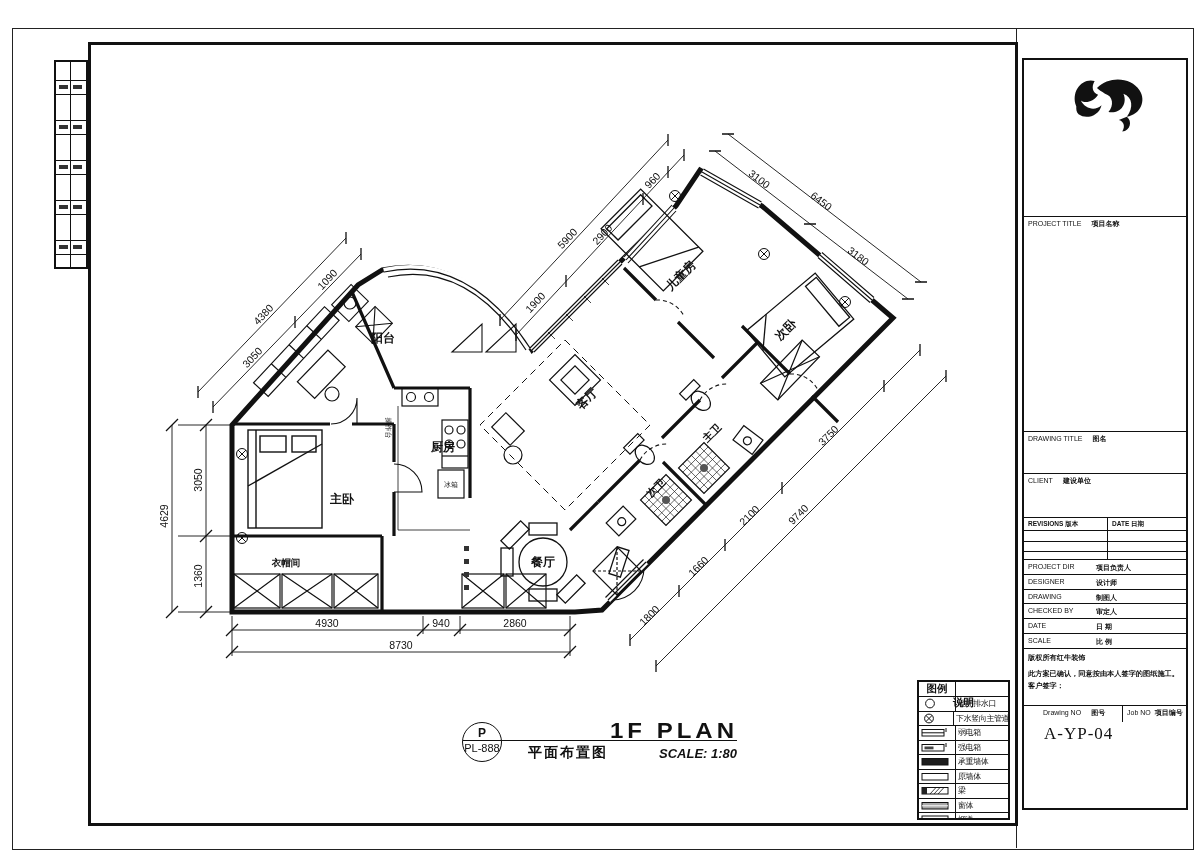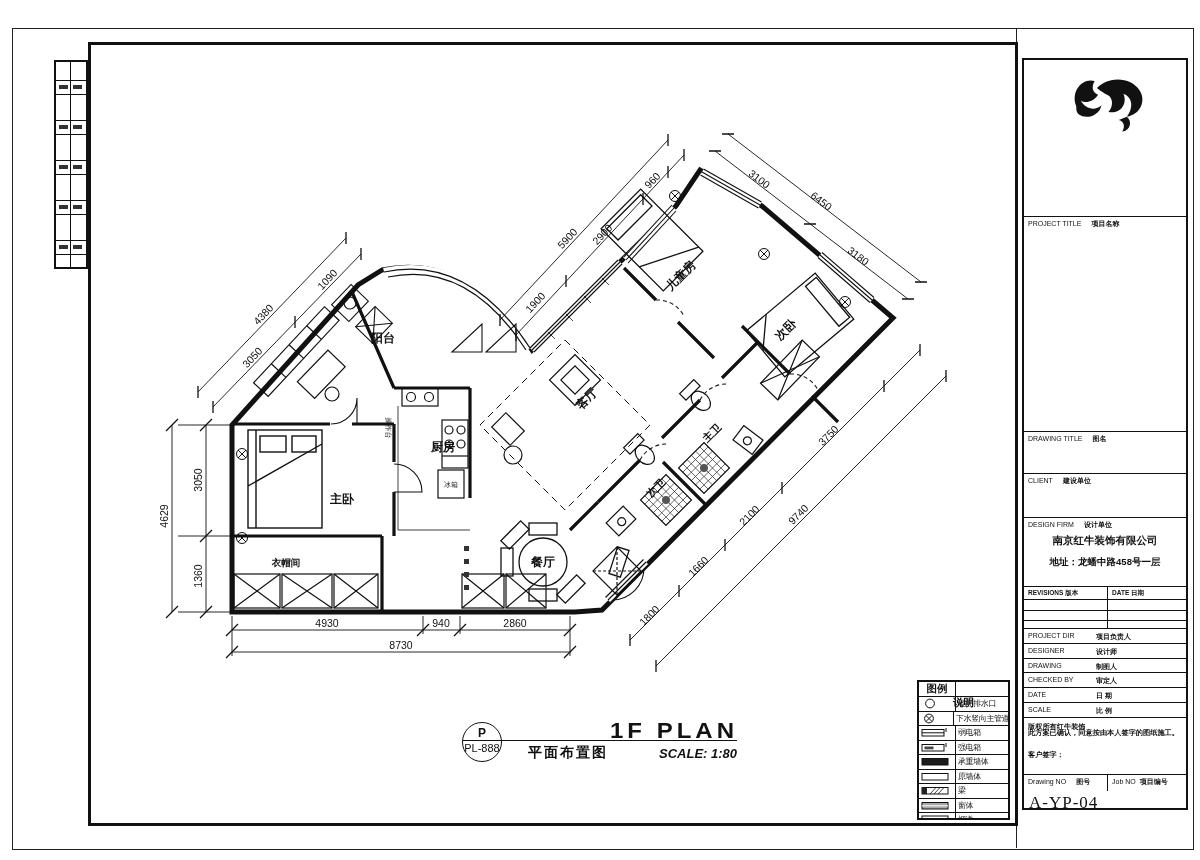--- a/index.html
+++ b/index.html
@@ -27,21 +27,21 @@
   .sec-rev{height:42px;}
   .rev-head{position:relative;height:12px;border-bottom:1px solid #111;}
   .rev-row{height:9.5px;border-bottom:1px solid #111;}
   .rev-vd{position:absolute;left:83px;top:0;width:1px;height:42px;background:#111;}
   .rev-cap{position:absolute;top:2px;font-size:6.5px;font-weight:bold;}
   .kv{height:13.8px;position:relative;border-bottom:1px solid #111;}
   .kv .en{position:absolute;left:4px;top:3px;font-size:7px;}
   .kv .cn{position:absolute;left:72px;top:3px;font-size:7px;font-weight:bold;}
   .sec-notes{height:57px;}
   .note{position:absolute;left:4px;font-size:7.2px;font-weight:bold;line-height:10px;white-space:nowrap;}
-  .sec-dn{height:44px;border-bottom:none;}
+  .sec-dn{height:44px;border-bottom:none;margin-left:15px;}
   .dn-vd{position:absolute;left:83px;top:0;width:1px;height:16px;background:#111;}
   .dn-no{position:absolute;left:5px;top:18px;font-family:"Liberation Serif",serif;font-size:17px;letter-spacing:1px;}
   
   .legend{position:absolute;left:917px;top:680px;width:93px;height:140px;border:2px solid #111;box-sizing:border-box;background:#fff;overflow:hidden;}
   .lg-head{display:flex;height:14px;border-bottom:1.6px solid #111;font-size:10.5px;font-weight:bold;flex-direction:column;}
   .lg-head div{display:flex;align-items:center;justify-content:center;}
   .lg-h1{width:36px;border-right:1.4px solid #111;}
   .lg-h2{flex:1;}
   .lg-row{display:flex;height:13.5px;border-bottom:1px solid #111;}
   .lg-sym{width:36px;border-right:1px solid #111;display:flex;align-items:center;justify-content:center;}
@@ -430,25 +430,20 @@
     </div>
     <div class="tb-sec sec-project">
       <div class="cap"><span>PROJECT TITLE</span><span class="cn">项目名称</span></div>
     </div>
     <div class="tb-sec sec-dtitle">
       <div class="cap"><span>DRAWING TITLE</span><span class="cn">图名</span></div>
     </div>
     <div class="tb-sec sec-client">
       <div class="cap"><span>CLIENT</span><span class="cn">建设单位</span></div>
     </div>
-    <div class="tb-sec sec-firm">
-      <div class="cap"><span>DESIGN FIRM</span><span class="cn">设计单位</span></div>
-      <div class="firm-name">南京红牛装饰有限公司</div>
-      <div class="firm-addr">地址：龙蟠中路458号一层</div>
-    </div>
     <div class="tb-sec sec-rev">
       <div class="rev-vd"></div>
       <div class="rev-head">
         <span class="rev-cap" style="left:4px"><span>REVISIONS</span> <b>版本</b></span>
         <span class="rev-cap" style="left:88px"><span>DATE</span> <b>日期</b></span>
       </div>
       <div class="rev-row"></div>
         <div class="rev-row"></div>
         <div class="rev-row" style="border-bottom:none"></div>
     </div>
@@ -471,21 +466,21 @@
     <div class="kv">
         <span class="en">DATE</span>
         <span class="cn">日 期</span>
       </div>
     <div class="kv">
         <span class="en">SCALE</span>
         <span class="cn">比 例</span>
       </div>
     <div class="tb-sec sec-notes">
       <div class="note" style="top:4px">版权所有红牛装饰</div>
-      <div class="note" style="top:10px">此方案已确认，同意按由本人签字的图纸施工。</div>
+      <div class="note" style="top:20px">此方案已确认，同意按由本人签字的图纸施工。</div>
       <div class="note" style="top:32px">客户签字：</div>
     </div>
     <div class="tb-sec sec-dn">
       <div class="dn-vd"></div>
       <div class="cap"><span>Drawing NO</span><span class="cn">图号</span></div>
       <div class="cap" style="left:88px"><span>Job NO</span><span class="cn" style="margin-left:4px">项目编号</span></div>
       <div class="dn-no">A-YP-04</div>
     </div>
   </div>
 </div>

